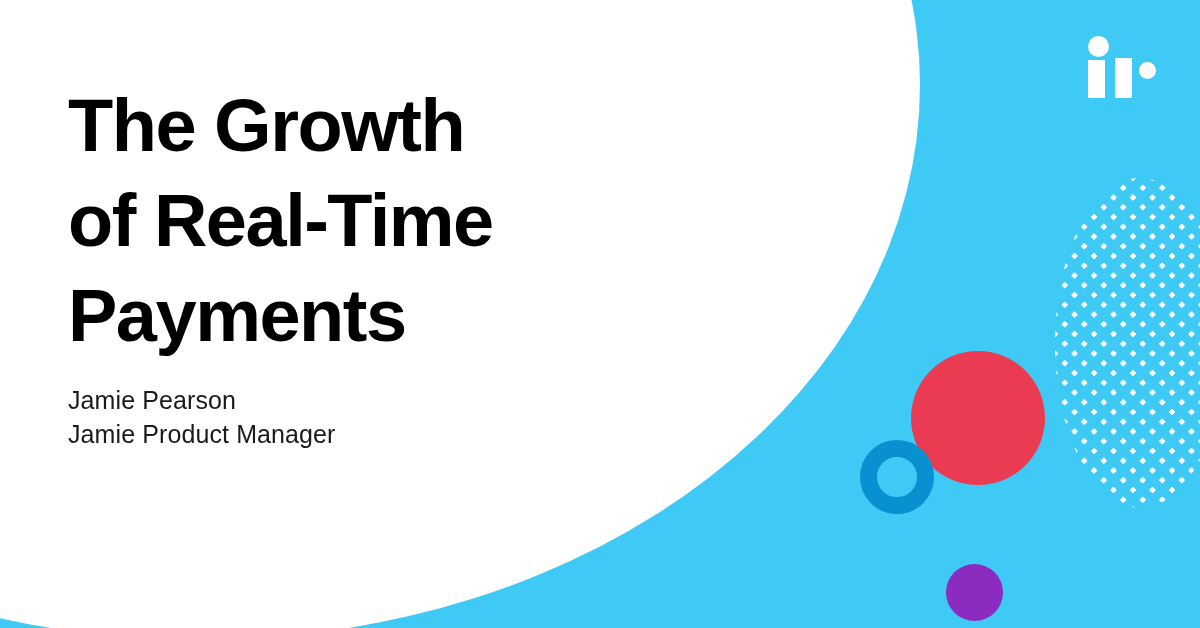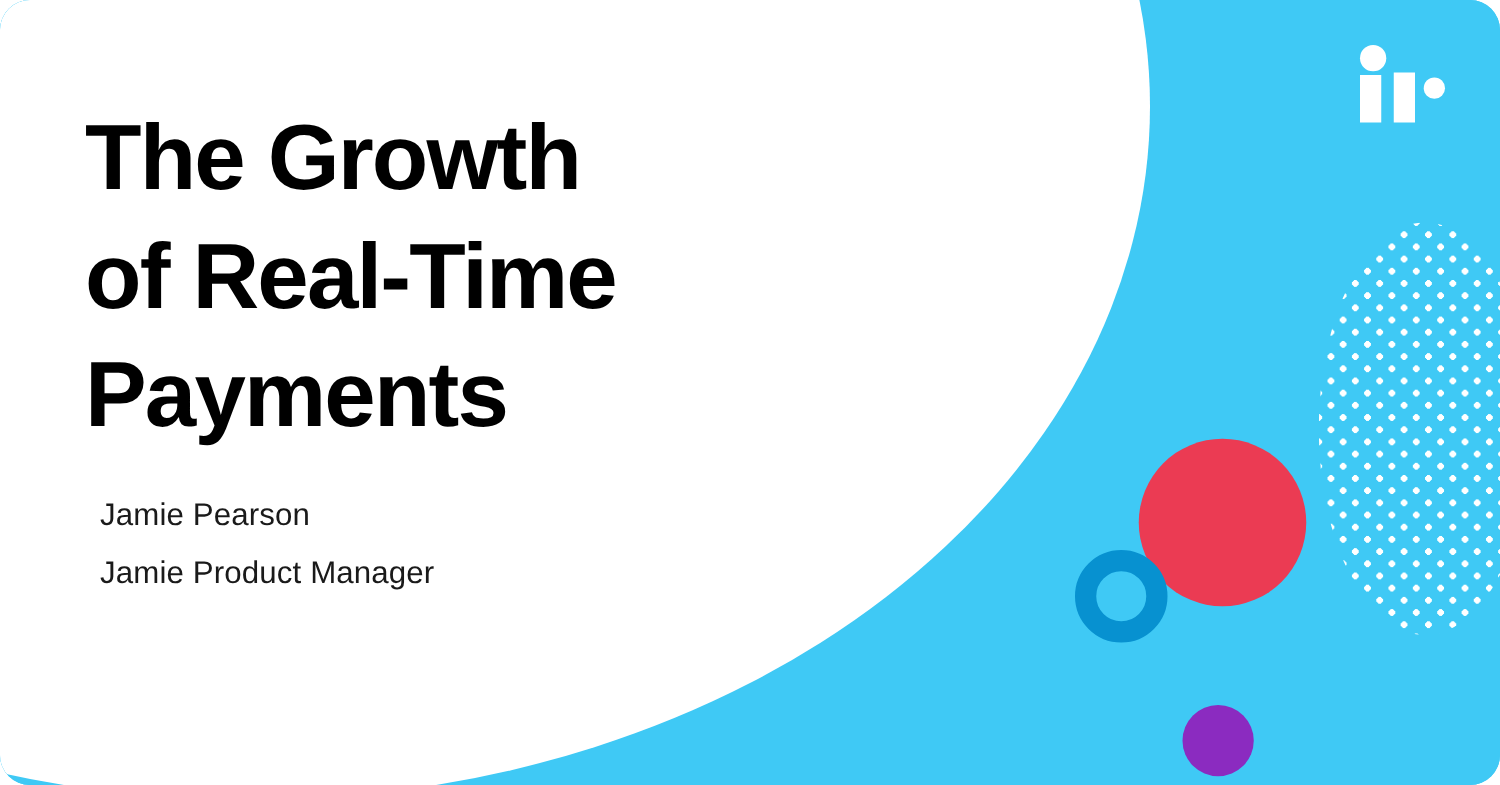--- a/index.html
+++ b/index.html
@@ -7,21 +7,20 @@
     padding: 0;
     background: #ffffff;
   }
   .slide {
     position: relative;
     width: 1200px;
     height: 628px;
     overflow: hidden;
     background: #3FC9F5;
     font-family: "Liberation Sans", sans-serif;
-    border-radius: 24px;
   }
 
   
   .cyan-bg {
     position: absolute;
     inset: 0;
     background: #3FC9F5;
   }
   
   .white-blob {
@@ -119,21 +118,21 @@
     white-space: pre-line;
   }
   .byline {
     position: absolute;
     left: 68px;
     top: 383px;
     width: 520px;
   }
   .byline-name,
   .byline-role {
-    margin: 12px;
+    margin: 0;
     color: #1a1a1a;
     font-size: 25px;
     font-weight: 400;
     line-height: 34px;
     letter-spacing: 0.1px;
   }
 </style>
 </head>
 <body>
 

